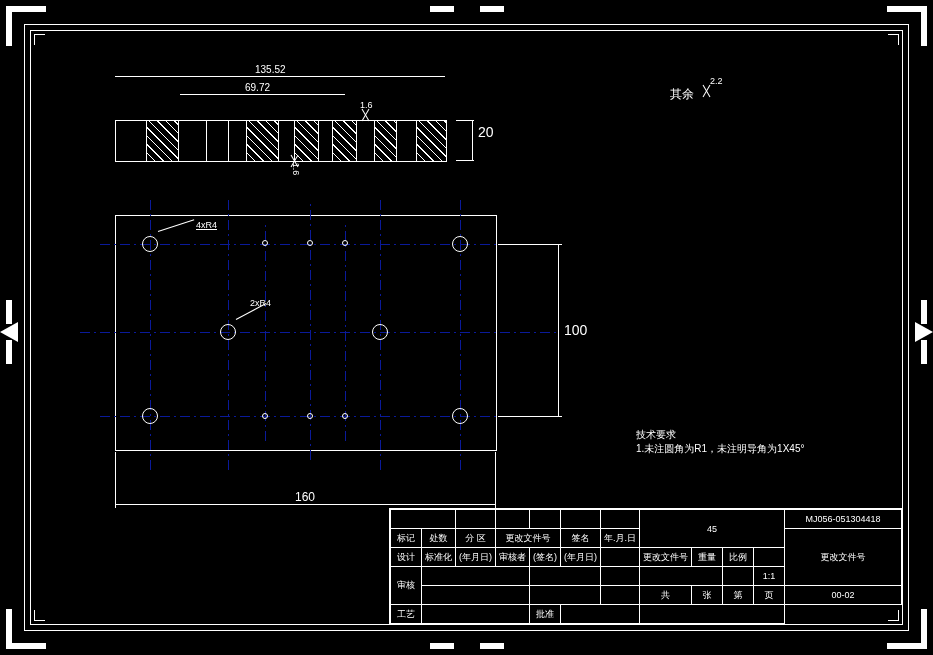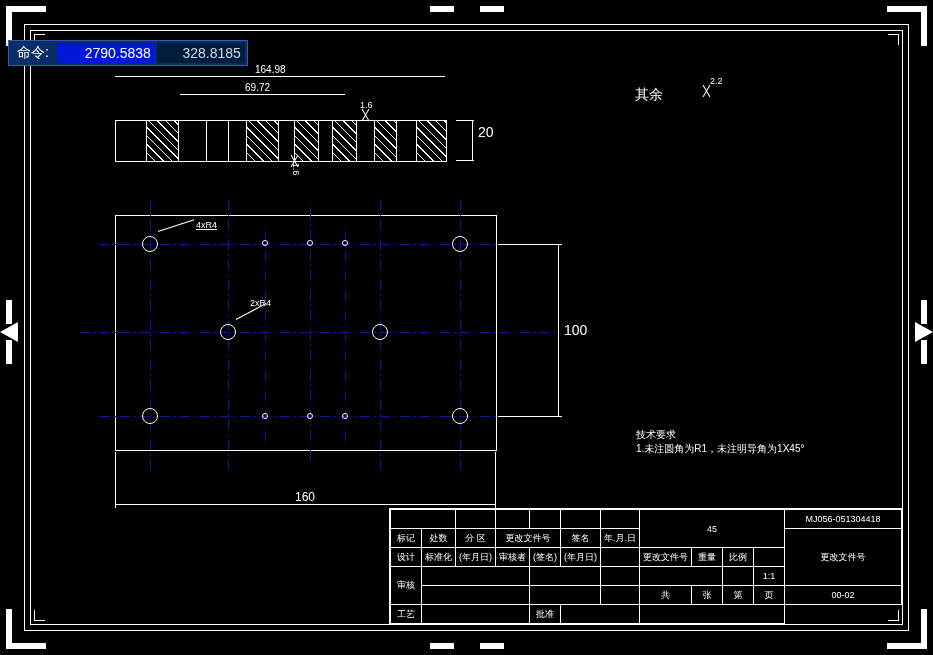--- a/index.html
+++ b/index.html
@@ -84,28 +84,23 @@
 <div class="arr left" style="left:0;top:322px"></div>
 <div class="arr right" style="right:0;top:322px"></div>
 
 <div class="frame"></div>
 <div class="frame2"></div>
 <div class="ic tl"></div>
 <div class="ic tr"></div>
 <div class="ic bl"></div>
 <div class="ic br"></div>
 
-<div class="cmdbar">
-  <span class="lbl">命令:</span>
-  <input class="x" value="2790.5838" style="">
-  <input class="y" value="328.8185" style="">
-</div>
 
 <div class="dline" style="top:76px;left:115px;width:330px;height:1px"></div>
-<div class="txt" style="top:64px;left:255px;font-size:10px">164.98</div>
+<div class="txt" style="top:64px;left:255px;font-size:10px">135.52</div>
 <div class="dline" style="top:94px;left:180px;width:165px;height:1px"></div>
 <div class="txt" style="top:82px;left:245px;font-size:10px">69.72</div>
 <div class="txt" style="top:100px;left:360px;font-size:9px">1.6</div>
 <div class="sf" style="top:108px;left:365px"></div>
 
 <div class="topview">
   <div class="vline" style="left:30px"></div>
       <div class="vline" style="left:62px"></div>
   <div class="vline" style="left:90px"></div>
       <div class="vline" style="left:112px"></div>
@@ -169,21 +164,21 @@
 <div class="dline" style="top:244px;left:498px;width:64px;height:1px"></div>
 <div class="dline" style="top:416px;left:498px;width:64px;height:1px"></div>
 <div class="dline" style="top:244px;left:558px;width:1px;height:172px"></div>
 <div class="txt" style="top:322px;left:564px;font-size:14px">100</div>
 
 <div class="dline" style="top:504px;left:115px;width:380px;height:1px"></div>
 <div class="dline" style="top:452px;left:115px;width:1px;height:56px"></div>
 <div class="dline" style="top:452px;left:495px;width:1px;height:56px"></div>
 <div class="txt" style="top:490px;left:295px;font-size:12px">160</div>
 
-<div class="txt" style="top:86px;left:635px;font-size:14px">其余</div>
+<div class="txt" style="top:86px;left:670px;font-size:12px">其余</div>
 <div class="sf" style="top:84px;left:706px"></div>
 <div class="txt" style="top:76px;left:710px;font-size:9px">2.2</div>
 
 <div class="txt" style="top:428px;left:636px;font-size:10px">技术要求</div>
 <div class="txt" style="top:442px;left:636px;font-size:10px">1.未注圆角为R1，未注明导角为1X45°</div>
 
 <div class="tb">
 <table>
 <tbody>
           <tr>

